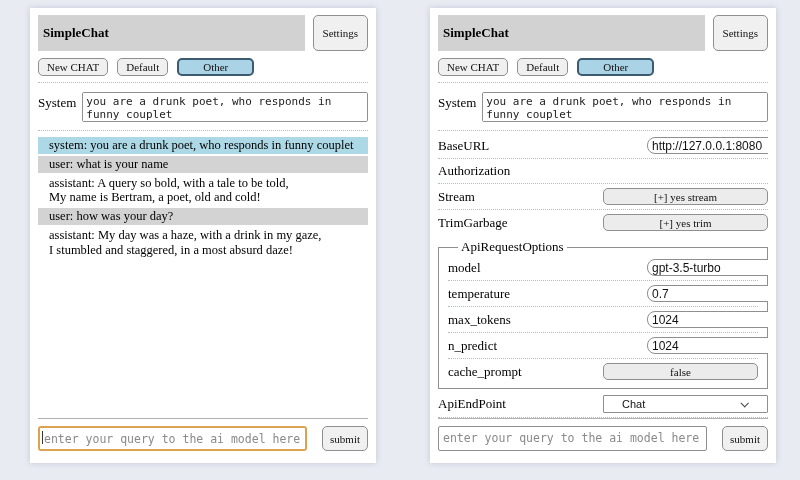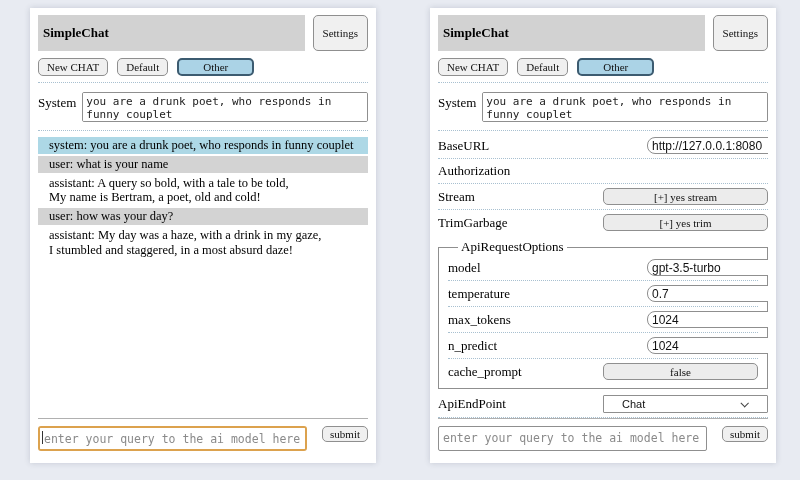--- a/index.html
+++ b/index.html
@@ -160,21 +160,21 @@
   
   hr.query-sep{border:none;border-top:1px solid #b0b0b0;margin:0 0 7px 0;}
   .query-row{display:flex;align-items:stretch;gap:7px;}
   .query-wrap{position:relative;flex-grow:1;}
   .query-ta{width:100%;height:25px;font-size:11.5px;padding:4px 4px;}
   .query-ta.focused{border:2px solid var(--focus-border);border-radius:3px;}
   .caret{
     position:absolute;left:4px;top:5px;
     width:1px;height:13px;background:#333;
   }
-  .submit-btn{height:16px;padding:0 7px;align-self:flex-start;margin-left:8px;}
+  .submit-btn{height:25px;padding:0 7px;align-self:flex-start;margin-left:8px;}
 </style>
 </head>
 <body>
 
 <div class="panel left">
   <div class="header-row">
     <div class="heading">SimpleChat</div>
     <button class="settings-btn">Settings</button>
   </div>
 

